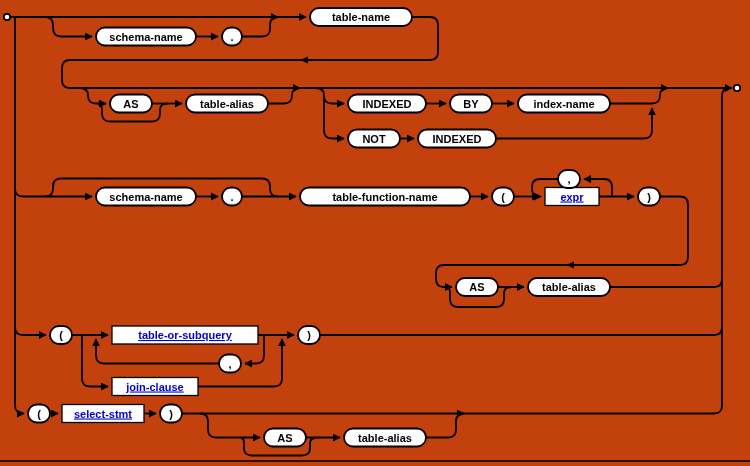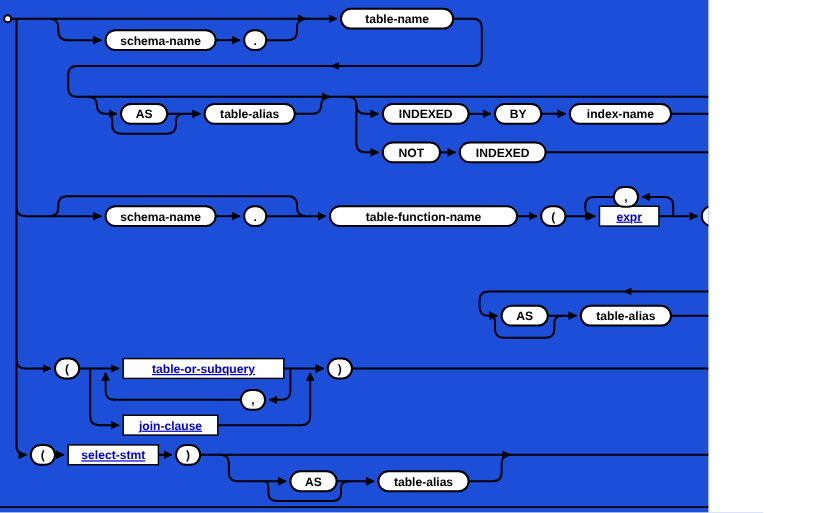--- a/index.html
+++ b/index.html
@@ -1,16 +1,16 @@
 <!DOCTYPE html>
 <html><head>
 <meta charset="utf-8">
 <style>
   html,body{margin:0;padding:0;background:#ffffff;}
-  .stage{width:644px;height:466px;position:relative;background:#1d4ed8;overflow:hidden;}
+  .stage{width:750px;height:466px;position:relative;background:#c2410c;overflow:hidden;}
   svg text{font-family:"Liberation Sans","DejaVu Sans",sans-serif;font-size:11px;font-weight:bold;}
   svg .term-label{fill:#000000;}
   svg .link-label{fill:#0000cc;text-decoration:underline;cursor:pointer;}
   svg .wire{fill:none;stroke:#000000;stroke-width:1.8;}
   svg .node-oval{fill:#ffffff;stroke:#000000;stroke-width:1.8;}
   svg .node-rect{fill:#ffffff;stroke:#000000;stroke-width:1.3;cursor:pointer;}
   svg .endpoint{fill:#ffffff;stroke:#000000;stroke-width:1.8;}
   svg .ah{fill:#000000;stroke:none;}
 </style>
 </head>

